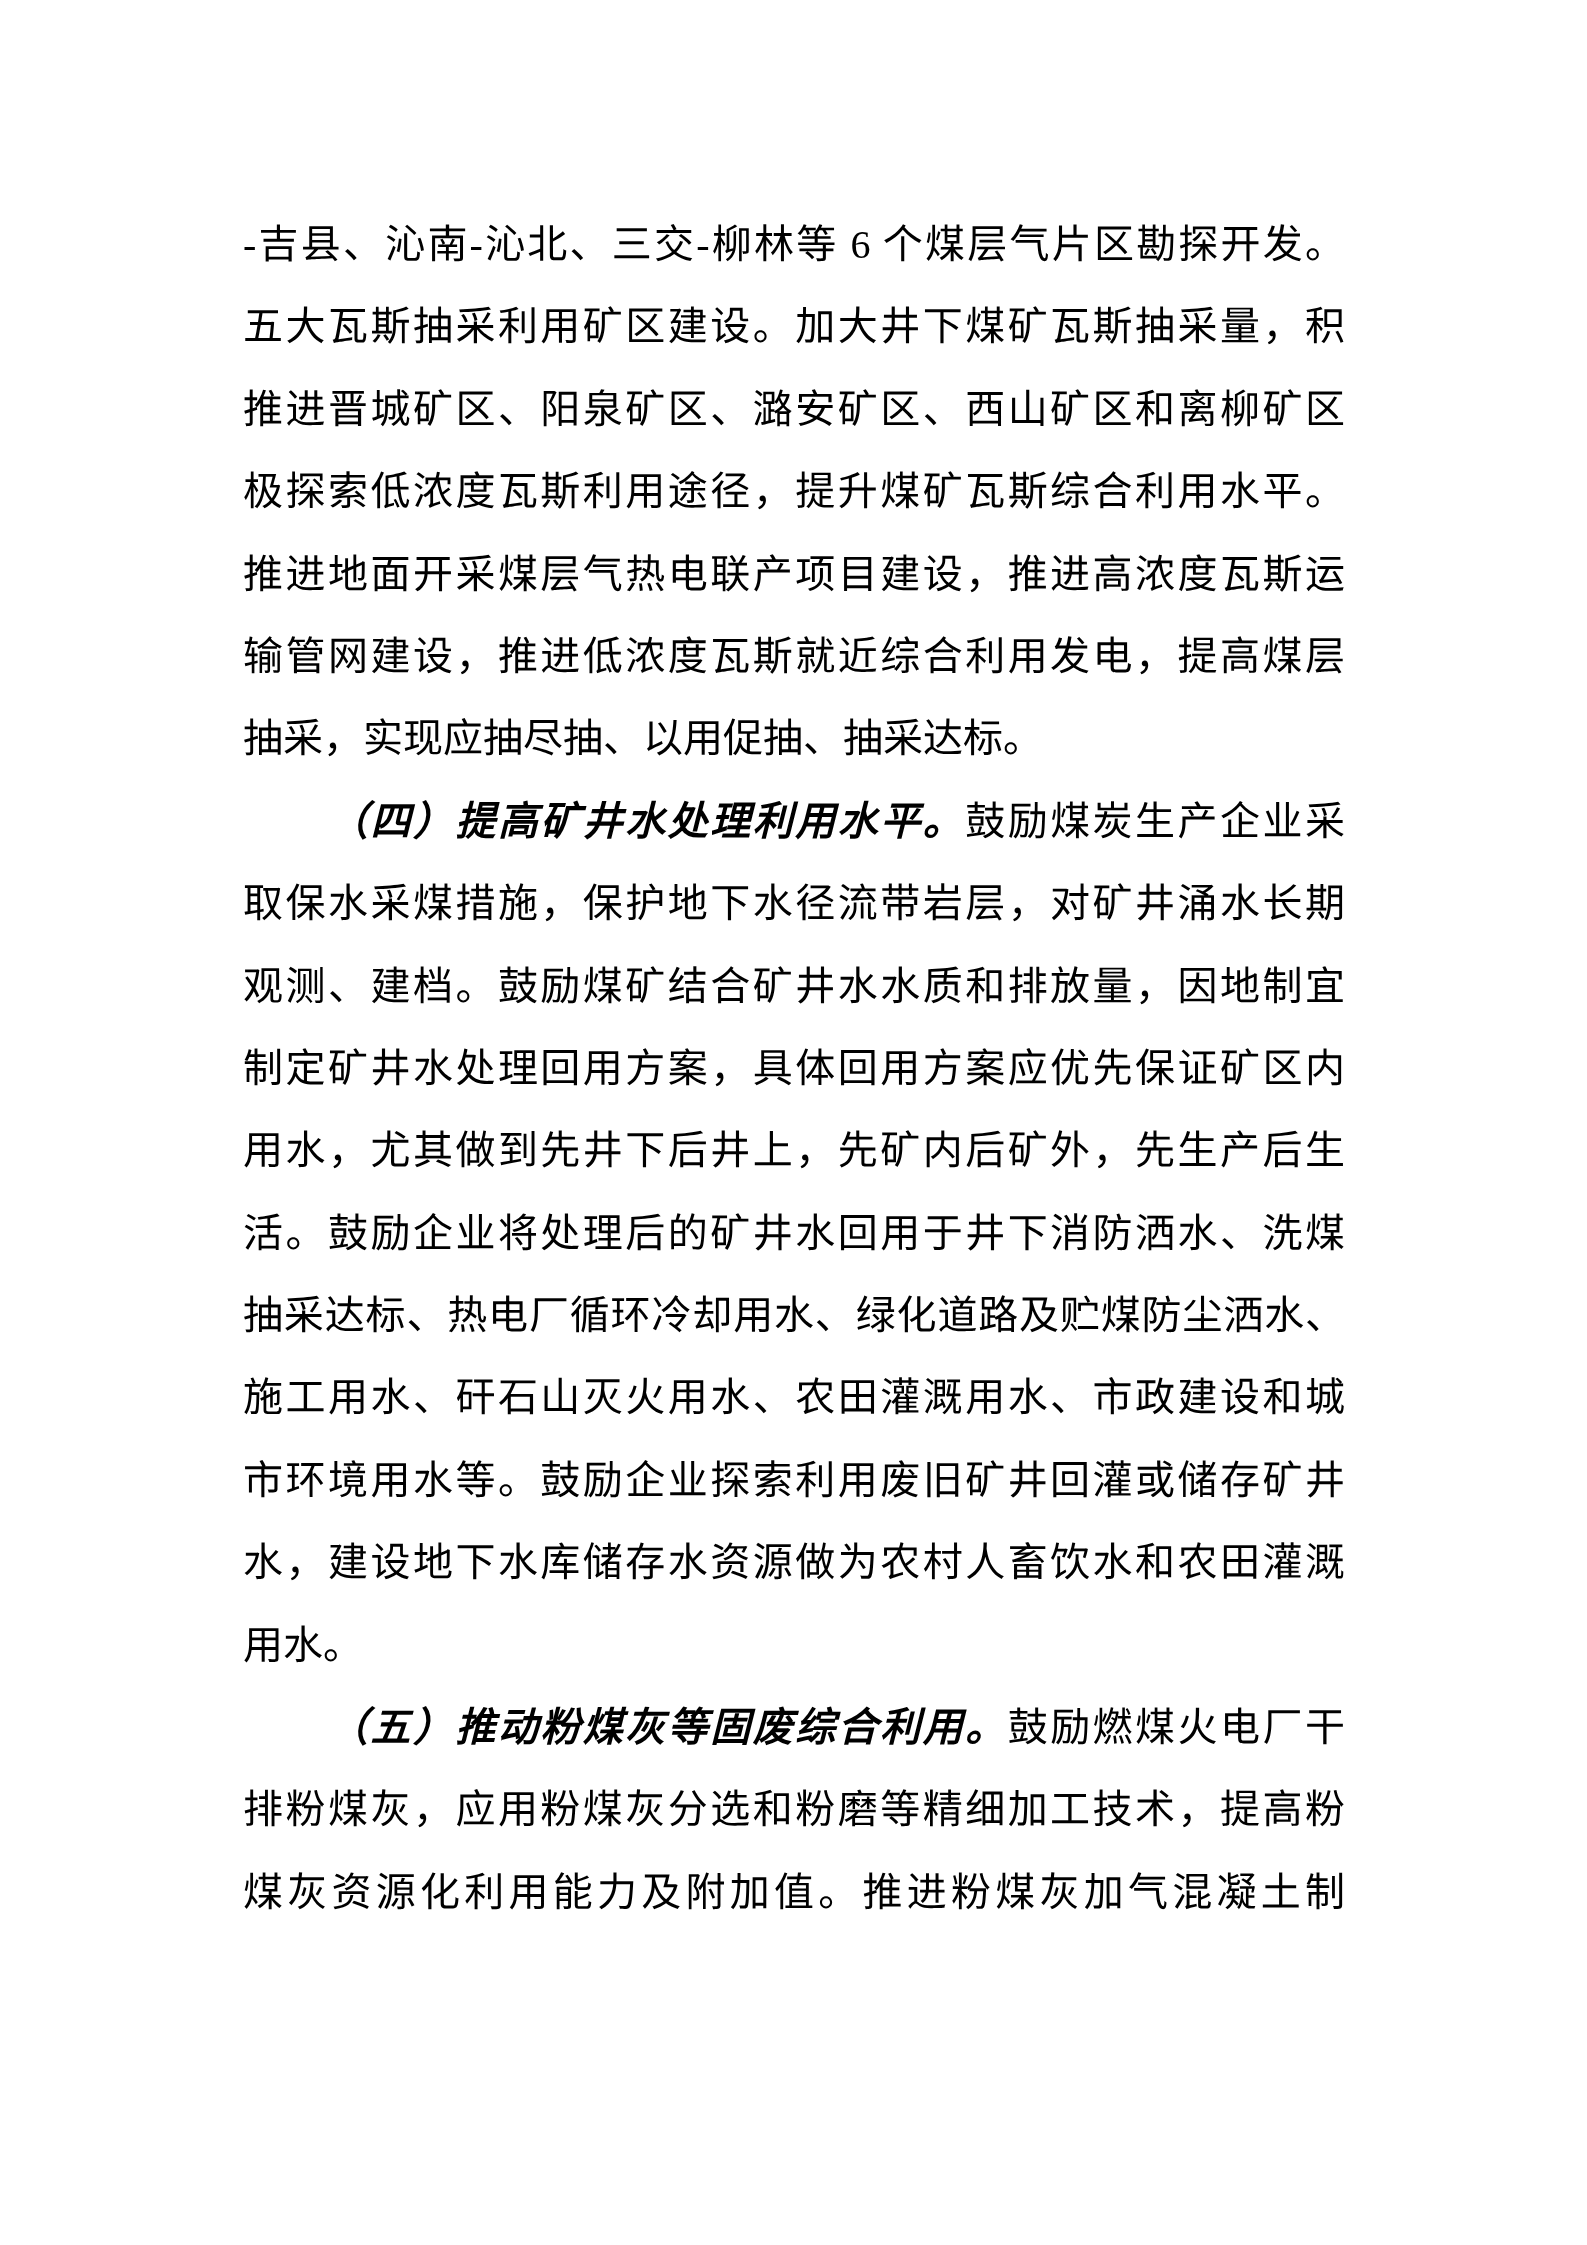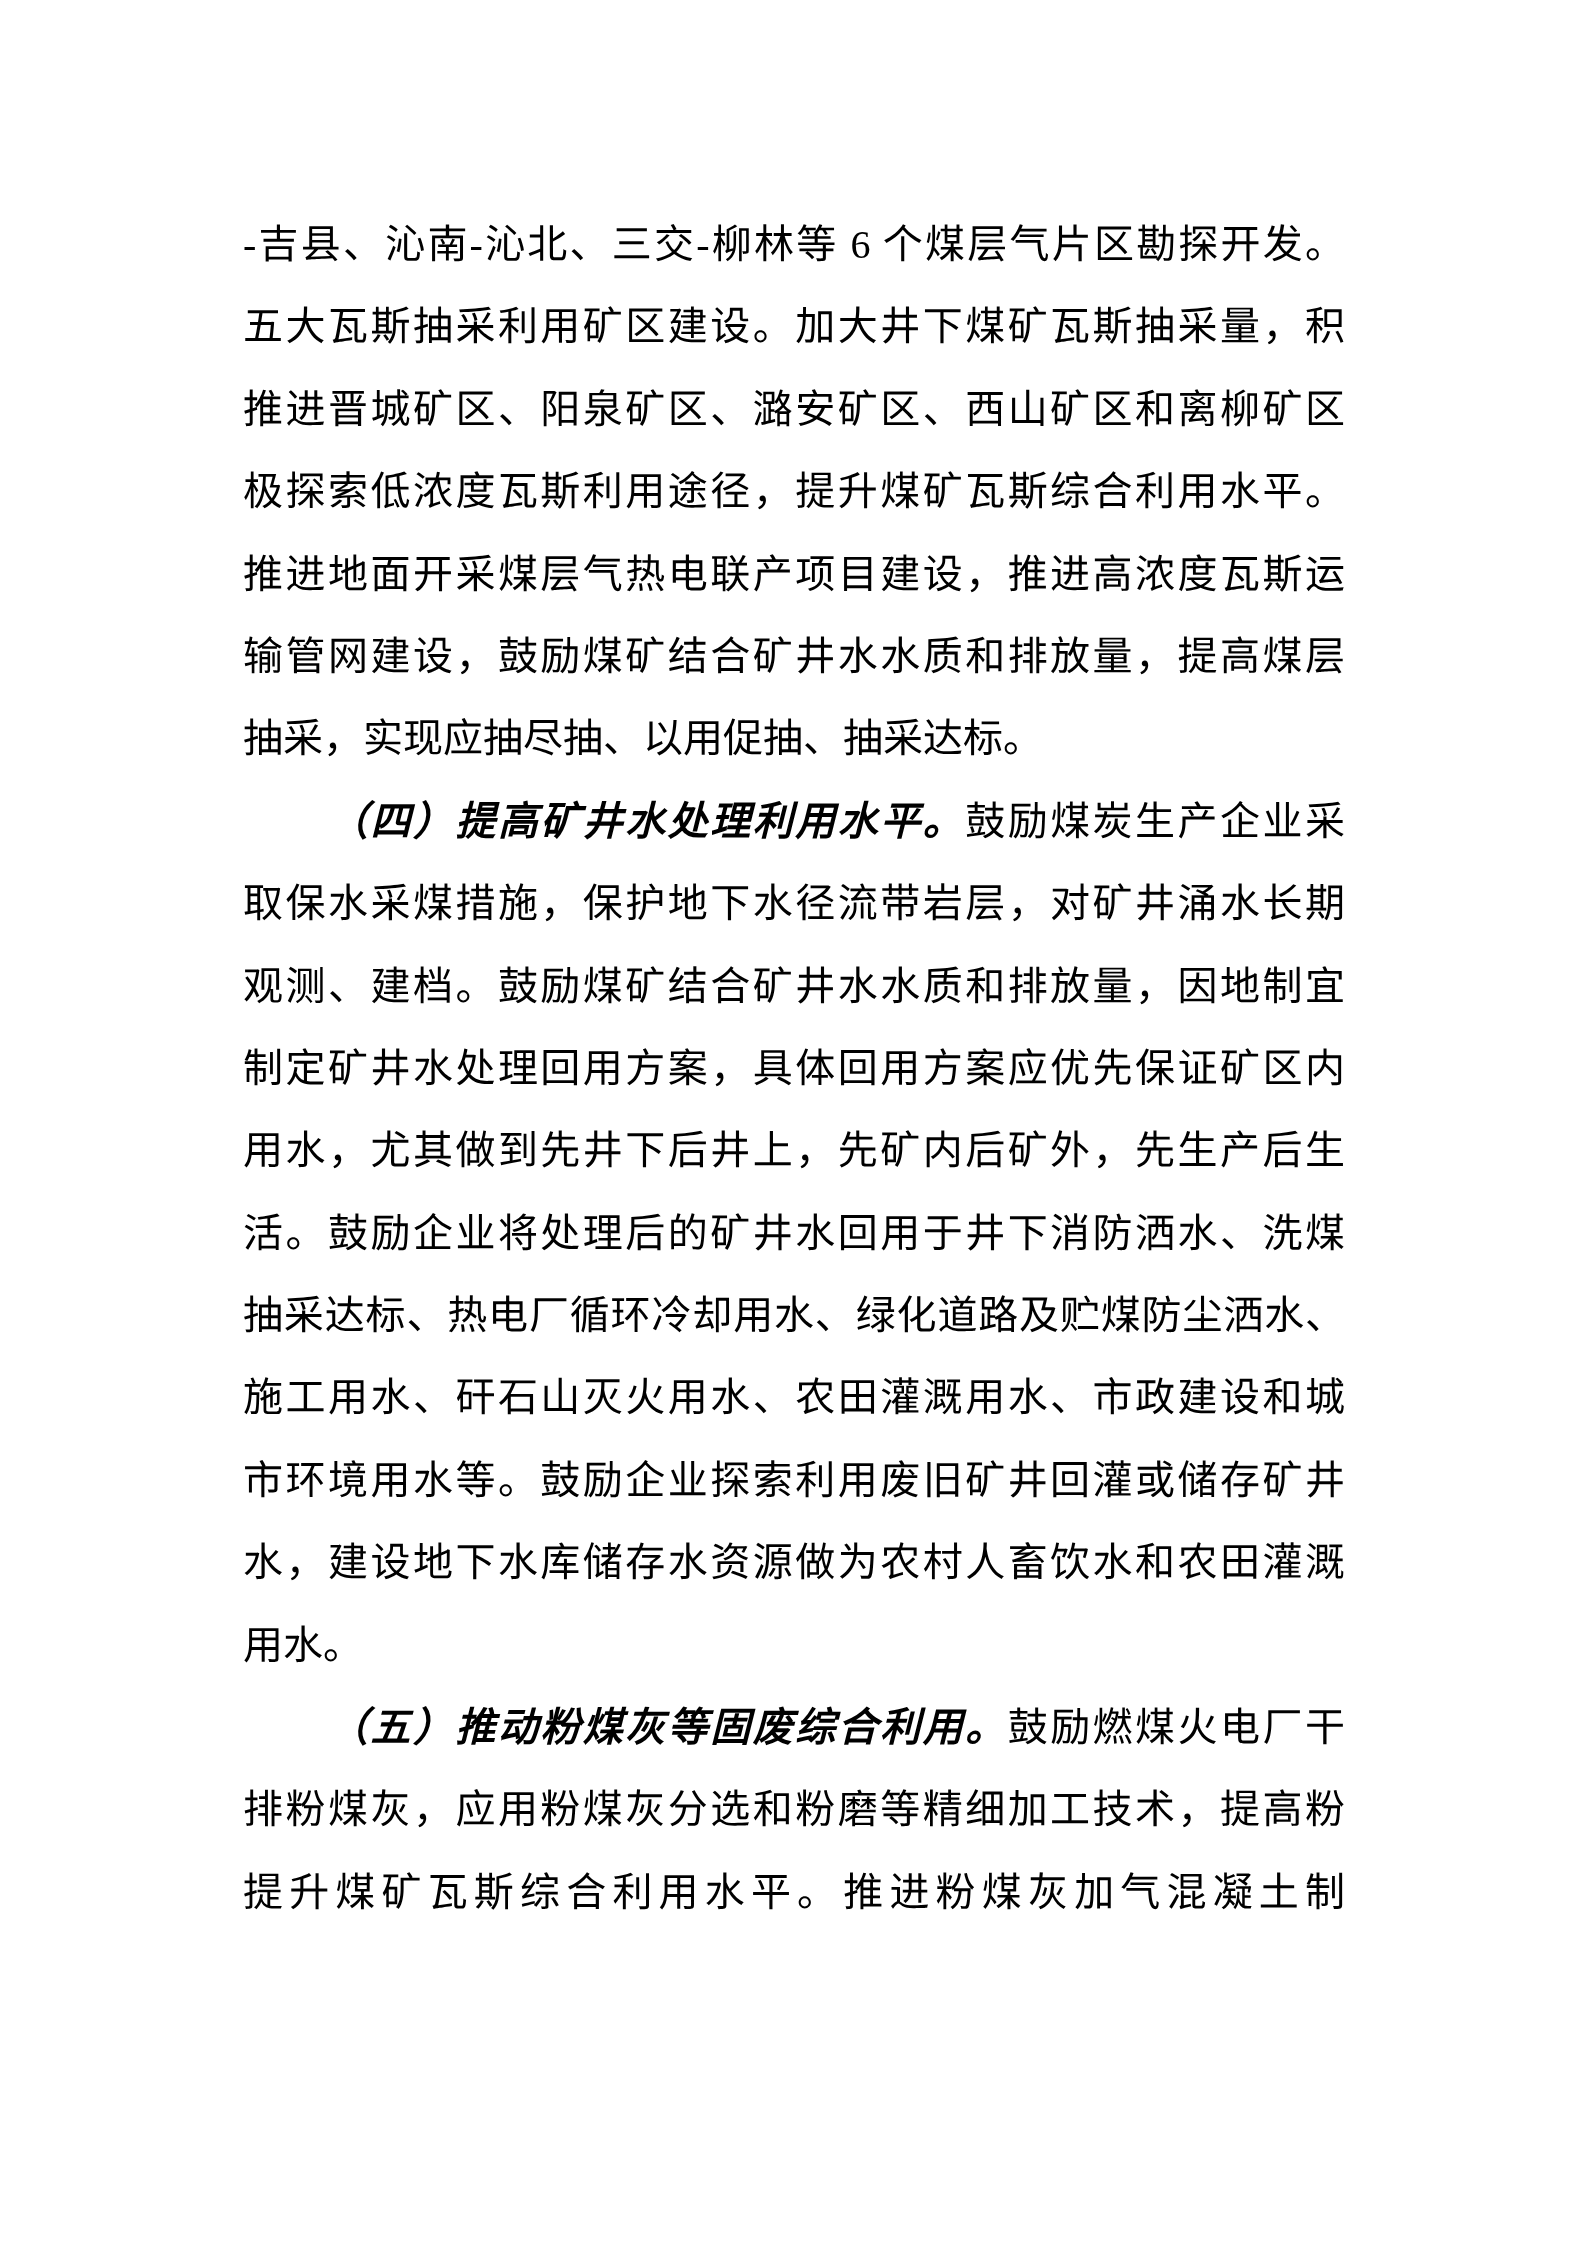--- a/index.html
+++ b/index.html
@@ -48,33 +48,33 @@
 <body>
 
 <div class="page">
   <div class="textblock">
 
     <div class="line"><span class="run">-吉县、沁南-沁北、三交-柳林等 6 个煤层气片区勘探开发。</span></div>
     <div class="line"><span class="run">五大瓦斯抽采利用矿区建设。加大井下煤矿瓦斯抽采量，积</span></div>
     <div class="line"><span class="run">推进晋城矿区、阳泉矿区、潞安矿区、西山矿区和离柳矿区</span></div>
     <div class="line"><span class="run">极探索低浓度瓦斯利用途径，提升煤矿瓦斯综合利用水平。</span></div>
     <div class="line"><span class="run">推进地面开采煤层气热电联产项目建设，推进高浓度瓦斯运</span></div>
-    <div class="line"><span class="run">输管网建设，鼓励煤矿结合矿井水水质和排放量，提高煤层</span></div>
+    <div class="line"><span class="run">输管网建设，推进低浓度瓦斯就近综合利用发电，提高煤层</span></div>
     <div class="line end"><span class="run">抽采，实现应抽尽抽、以用促抽、抽采达标。</span></div>
 
     <div class="line indent"><span class="b">（四）提高矿井水处理利用水平。</span><span class="run">鼓励煤炭生产企业采</span></div>
     <div class="line"><span class="run">取保水采煤措施，保护地下水径流带岩层，对矿井涌水长期</span></div>
     <div class="line"><span class="run">观测、建档。鼓励煤矿结合矿井水水质和排放量，因地制宜</span></div>
     <div class="line"><span class="run">制定矿井水处理回用方案，具体回用方案应优先保证矿区内</span></div>
     <div class="line"><span class="run">用水，尤其做到先井下后井上，先矿内后矿外，先生产后生</span></div>
     <div class="line"><span class="run">活。鼓励企业将处理后的矿井水回用于井下消防洒水、洗煤</span></div>
     <div class="line"><span class="run">抽采达标、热电厂循环冷却用水、绿化道路及贮煤防尘洒水、</span></div>
     <div class="line"><span class="run">施工用水、矸石山灭火用水、农田灌溉用水、市政建设和城</span></div>
     <div class="line"><span class="run">市环境用水等。鼓励企业探索利用废旧矿井回灌或储存矿井</span></div>
     <div class="line"><span class="run">水，建设地下水库储存水资源做为农村人畜饮水和农田灌溉</span></div>
     <div class="line end"><span class="run">用水。</span></div>
 
     <div class="line indent"><span class="b">（五）推动粉煤灰等固废综合利用。</span><span class="run">鼓励燃煤火电厂干</span></div>
     <div class="line"><span class="run">排粉煤灰，应用粉煤灰分选和粉磨等精细加工技术，提高粉</span></div>
-    <div class="line"><span class="run">提升煤矿瓦斯综合利用水平。推进粉煤灰加气混凝土制</span></div>
+    <div class="line"><span class="run">煤灰资源化利用能力及附加值。推进粉煤灰加气混凝土制</span></div>
 
   </div>
 </div>
 
 </body></html>

